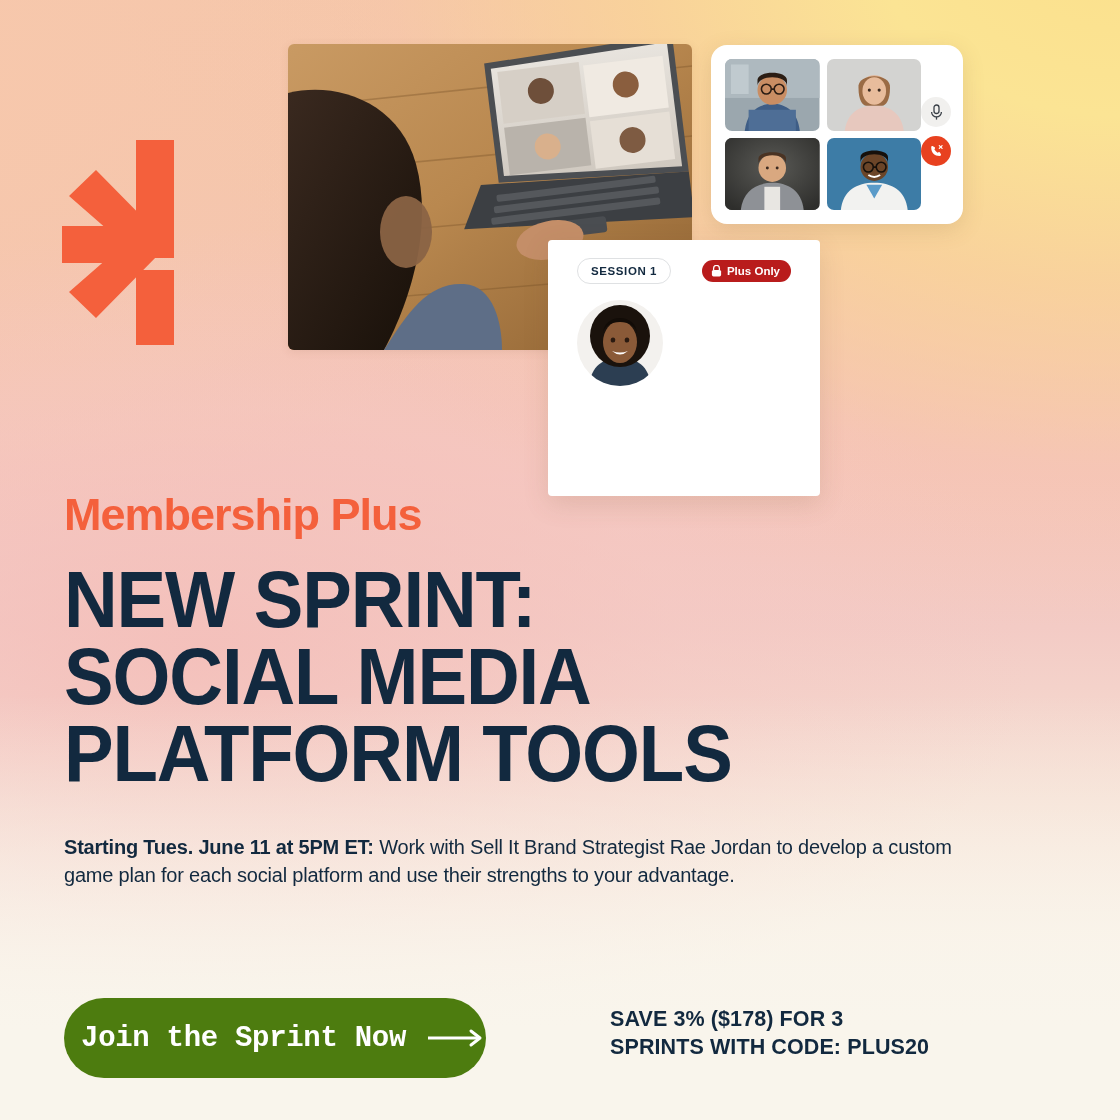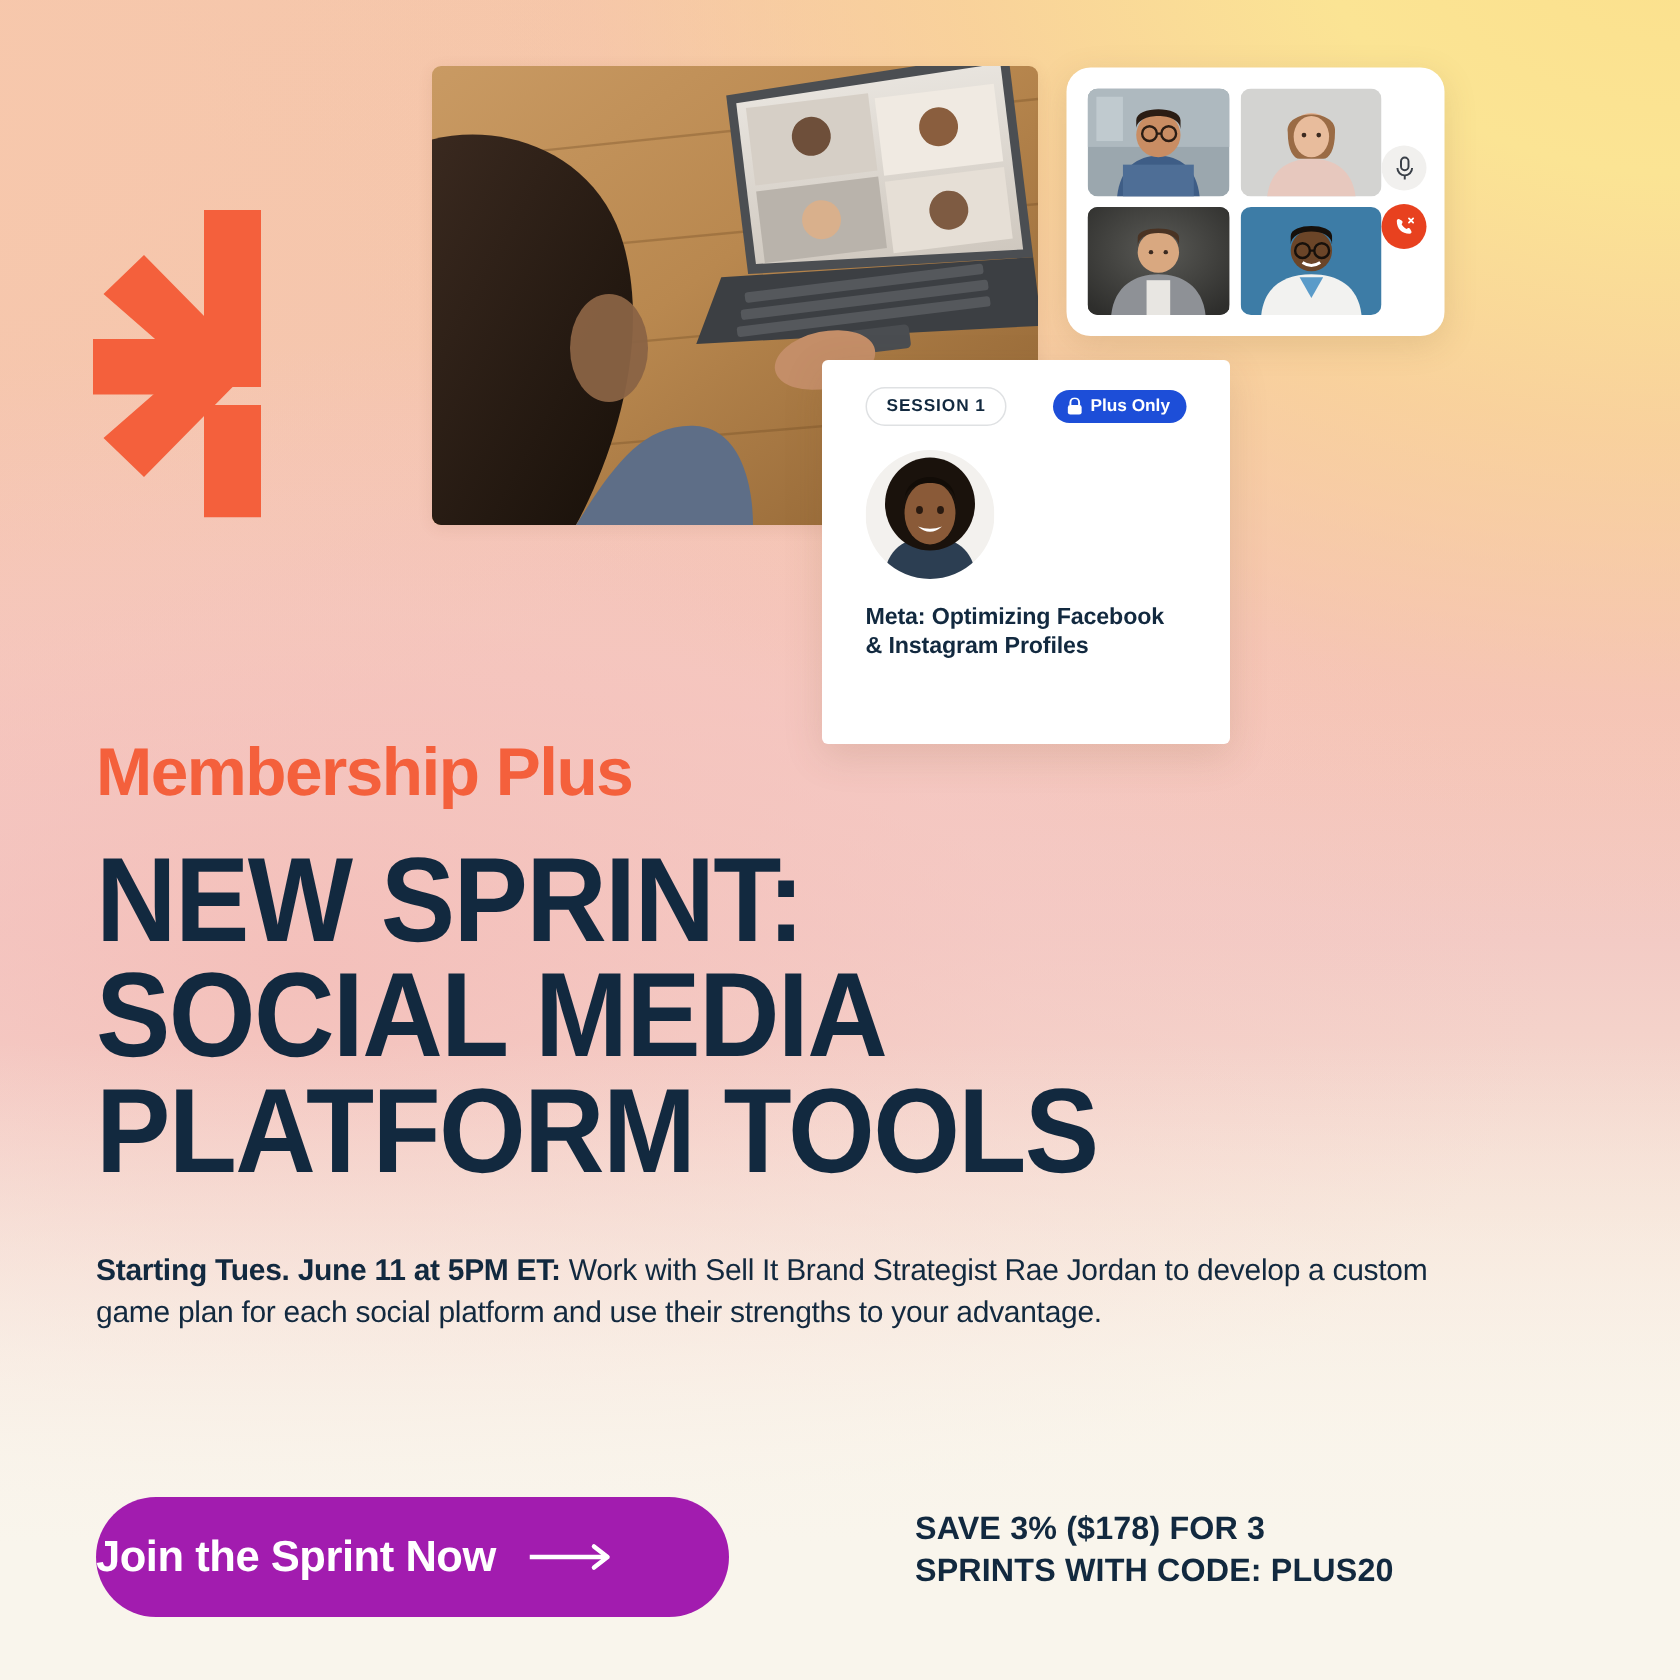--- a/index.html
+++ b/index.html
@@ -76,21 +76,21 @@
     box-shadow:0 8px 26px rgba(125,85,50,.16);
     padding:18px 29px;
   }
   .card-top { display:flex; align-items:center; justify-content:space-between; }
   .pill-session {
     border:1.4px solid #DFE1E3; border-radius:20px;
     padding:6px 13px; font-size:11.5px; font-weight:bold;
     letter-spacing:.6px; color:#12293F;
   }
   .pill-plus {
-    background:#1d4ed8; color:#fff; border-radius:20px;
+    background:#b91c1c; color:#fff; border-radius:20px;
     padding:5px 11px 5px 9px; font-size:11.5px; font-weight:bold;
     display:flex; align-items:flex-end; gap:5px;
   }
   .avatar {
     width:86px; height:86px; border-radius:50%; overflow:hidden;
     margin-top:16px;
   }
   .avatar svg { display:block; width:100%; height:100%; }
   .card-title {
     margin-top:16px; font-size:15.5px; font-weight:bold;
@@ -120,23 +120,24 @@
   .body-copy {
     position:absolute; left:64px; top:833px; width:900px;
     font-size:20px; color:#12293F; line-height:1.42;
     letter-spacing:-.2px;
   }
   .body-copy b { font-weight:bold; }
 
   
   .cta-button {
     position:absolute; left:64px; top:998px; width:422px; height:80px;
-    background:#a21caf; border-radius:40px; border:none;
-    display:flex; align-items:center; justify-content:flex-start; gap:22px;
+    background:#4d7c0f; border-radius:40px; border:none;
+    display:flex; align-items:center; justify-content:flex-end; gap:22px;
     cursor:pointer;
+    font-family:Liberation Mono, monospace;
   }
   .cta-label { color:#fff; font-size:29px; font-weight:bold; letter-spacing:-.3px; }
   .promo {
     position:absolute; left:610px; top:1006px; width:420px;
     font-size:21.5px; font-weight:bold; color:#12293F;
     line-height:1.3; letter-spacing:.1px;
   }
 </style>
 </head>
 <body>
@@ -322,21 +323,20 @@
       <ellipse cx="43" cy="42" rx="17" ry="21" fill="#8A5A38"></ellipse>
       <path d="M26,34 C26,18 60,18 60,34 C60,24 52,18 43,18 C34,18 26,24 26,34 Z" fill="#120C07"></path>
       <g fill="#2A1A10">
         <ellipse cx="36" cy="40" rx="2.3" ry="2.6"></ellipse>
         <ellipse cx="50" cy="40" rx="2.3" ry="2.6"></ellipse>
       </g>
       <path d="M35,51 Q43,58 51,51 Q43,54 35,51 Z" fill="#fff"></path>
     </svg>
   </div>
 
-  <div class="card-title">Meta: Optimizing Facebook &amp; Instagram Profiles</div>
 
 </div>
 
 <div class="eyebrow">Membership Plus</div>
 
 <h1 class="headline">
   <div>NEW SPRINT:</div>
   <div>SOCIAL MEDIA</div>
   <div>PLATFORM TOOLS</div>
 </h1>

